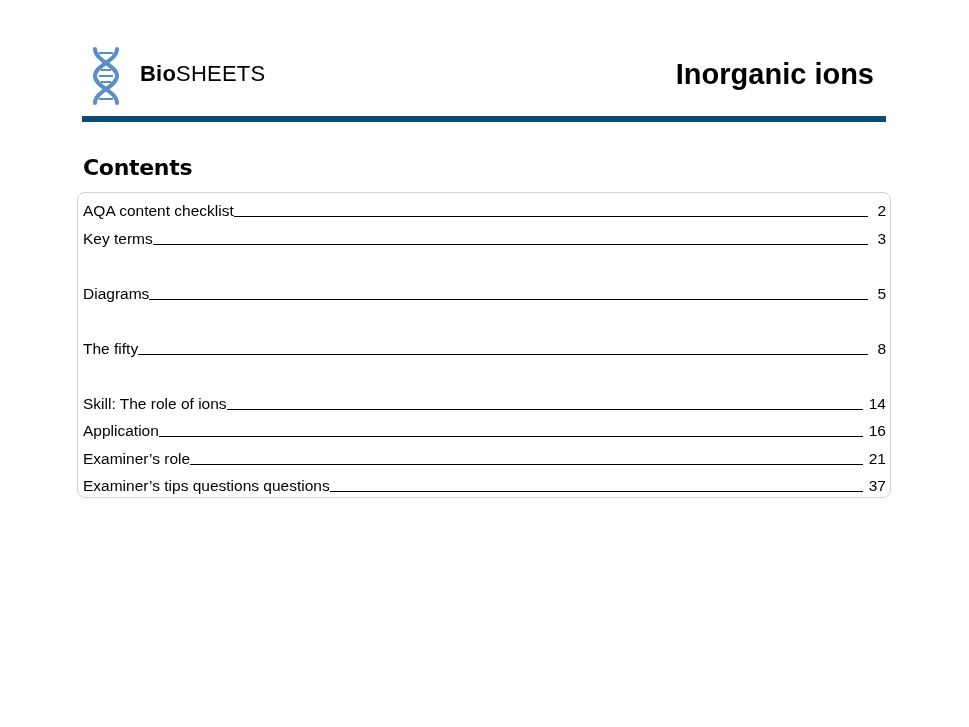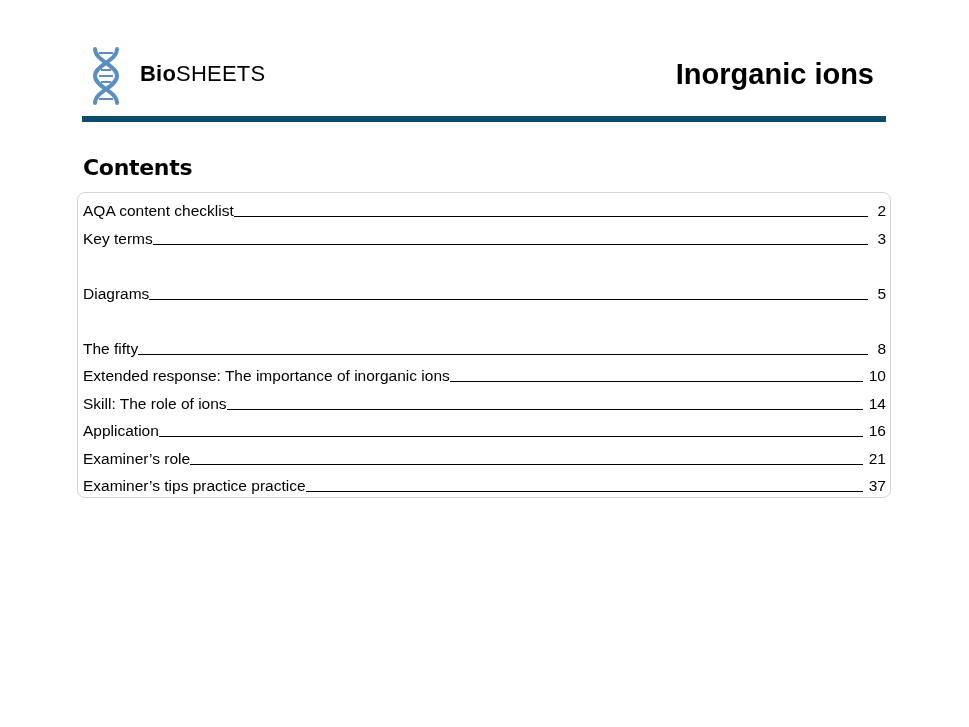--- a/index.html
+++ b/index.html
@@ -53,38 +53,33 @@
   <div class="toc-row" style="top:83.5px">
       <span class="toc-label">Diagrams</span>
       <span class="toc-leader"></span>
       <span class="toc-page">5</span>
     </div>
   <div class="toc-row" style="top:138.5px">
       <span class="toc-label">The fifty</span>
       <span class="toc-leader"></span>
       <span class="toc-page">8</span>
     </div>
-  <div class="toc-row" style="top:166px">
-      <span class="toc-label">Extended response: The importance of inorganic ions</span>
-      <span class="toc-leader"></span>
-      <span class="toc-page">10</span>
-    </div>
   <div class="toc-row" style="top:193.5px">
       <span class="toc-label">Skill: The role of ions</span>
       <span class="toc-leader"></span>
       <span class="toc-page">14</span>
     </div>
   <div class="toc-row" style="top:221px">
       <span class="toc-label">Application</span>
       <span class="toc-leader"></span>
       <span class="toc-page">16</span>
     </div>
   <div class="toc-row" style="top:248.5px">
       <span class="toc-label">Examiner’s role</span>
       <span class="toc-leader"></span>
       <span class="toc-page">21</span>
     </div>
   <div class="toc-row" style="top:276px">
-      <span class="toc-label">Examiner’s tips practice practice</span>
+      <span class="toc-label">Examiner’s tips questions questions</span>
       <span class="toc-leader"></span>
       <span class="toc-page">37</span>
     </div>
 </div>
 
 </body></html>

